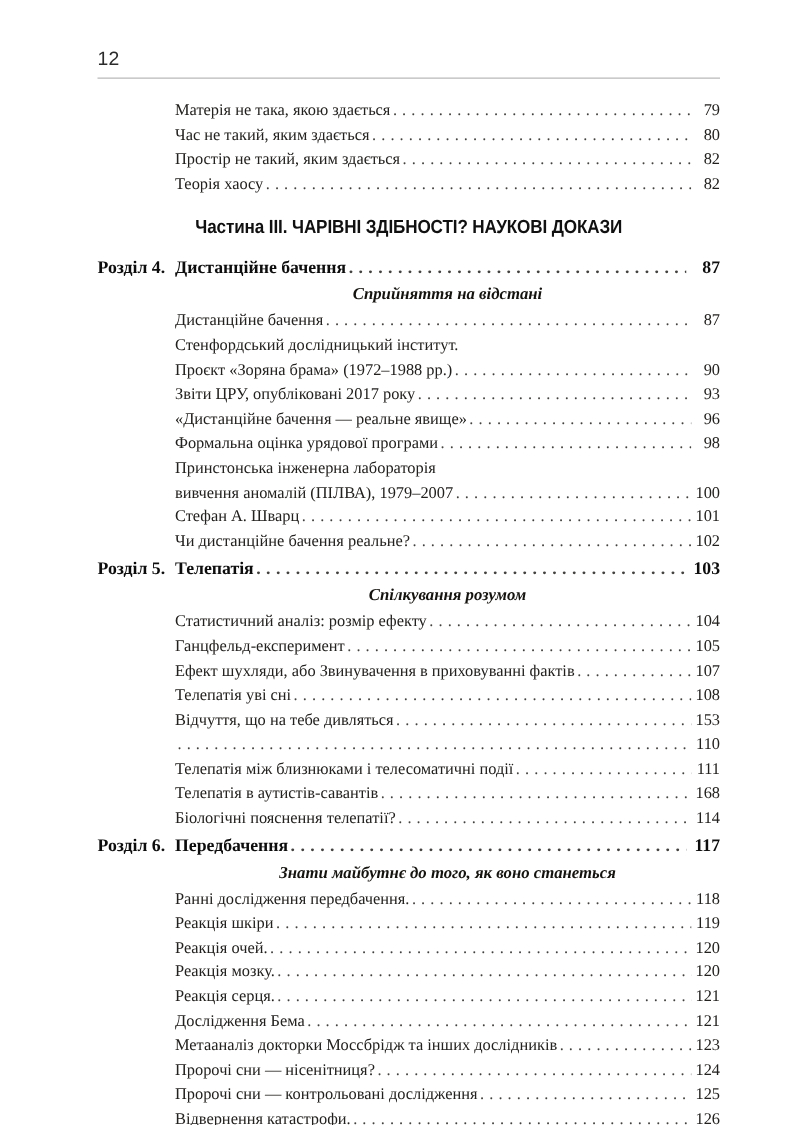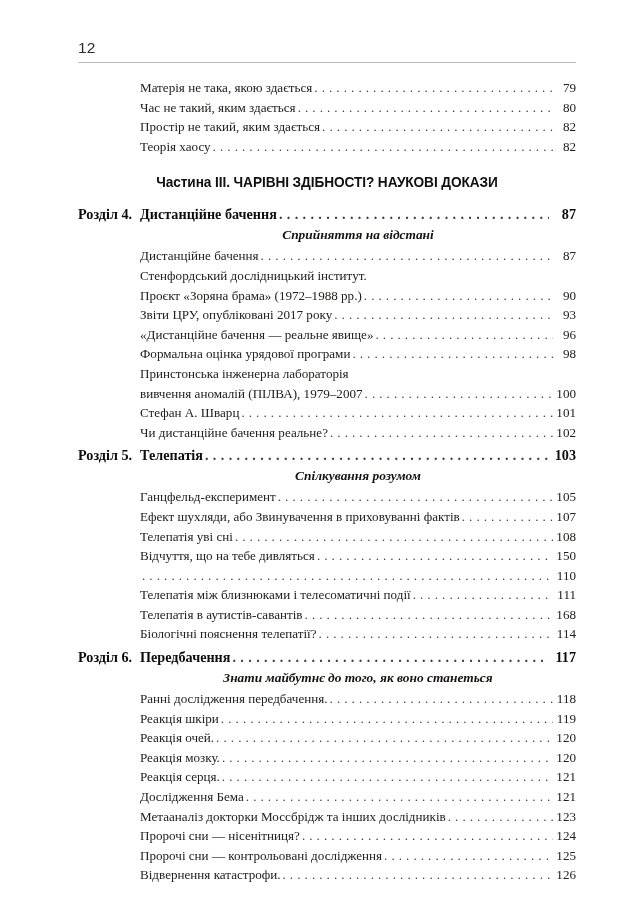--- a/index.html
+++ b/index.html
@@ -247,38 +247,43 @@
             <span class="chapter-label">Розділ 5.</span>
             <div class="row" style="flex: 1 1 auto; min-width: 0px;">
               <span class="txt">Телепатія</span>
               <span class="leader"></span>
               <span class="pg">103</span>
             </div>
           </div>
           <div class="chapter-sub">Спілкування розумом</div>
           <div class="entries">
             <div class="row entry">
+              <span class="txt">Статистичний аналіз: розмір ефекту</span>
+              <span class="leader"></span>
+              <span class="pg">104</span>
+            </div>
+            <div class="row entry">
               <span class="txt">Ганцфельд-експеримент</span>
               <span class="leader"></span>
               <span class="pg">105</span>
             </div>
             <div class="row entry">
               <span class="txt">Ефект шухляди, або Звинувачення в приховуванні фактів</span>
               <span class="leader"></span>
               <span class="pg">107</span>
             </div>
             <div class="row entry">
               <span class="txt">Телепатія уві сні</span>
               <span class="leader"></span>
               <span class="pg">108</span>
             </div>
             <div class="row entry">
               <span class="txt">Відчуття, що на тебе дивляться</span>
               <span class="leader"></span>
-              <span class="pg">150</span>
+              <span class="pg">153</span>
             </div>
             <div class="row entry">
               <span class="leader"></span>
               <span class="pg">110</span>
             </div>
             <div class="row entry">
               <span class="txt">Телепатія між близнюками і телесоматичні події</span>
               <span class="leader"></span>
               <span class="pg">111</span>
             </div>

